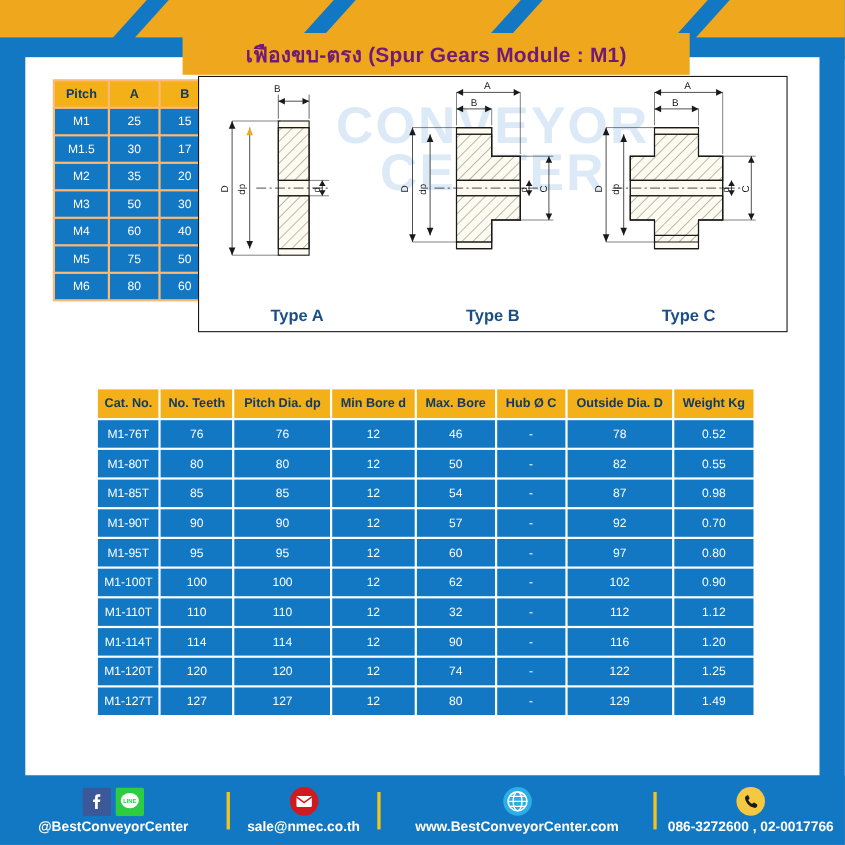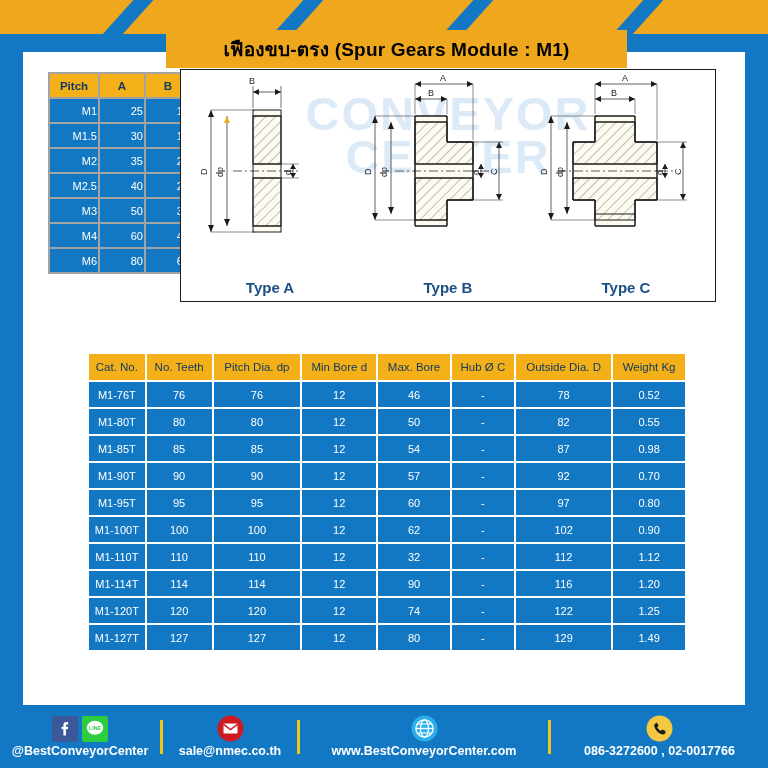--- a/index.html
+++ b/index.html
@@ -24,37 +24,37 @@
     background:#FFFFFF;
   }
 
   
   .title-bar{
     position:absolute;left:143px;top:-22px;width:461px;height:38px;
     background:#EFA81E;
     display:flex;align-items:center;justify-content:center;
   }
   .title-bar span{
-    color:#000000;font-size:19px;font-weight:bold;letter-spacing:.2px;
+    color:#701a75;font-size:19px;font-weight:bold;letter-spacing:.2px;
     white-space:nowrap;
   }
 
   
   .pitch-table{
     position:absolute;left:25px;top:20px;border-collapse:separate;
-    border-spacing:2px;background:#a3a3a3;
+    border-spacing:2px;background:#fdba74;
   }
   .pitch-table th{
     background:#F3B018;color:#123A63;font-size:11.5px;font-weight:bold;
     width:42px;height:21px;text-align:center;
   }
   .pitch-table th.w1{width:46px;}
   .pitch-table td{
     background:#1378C4;color:#FFFFFF;font-size:11px;
-    height:21px;text-align:right;
+    height:21px;text-align:center;
   }
 
   
   .diagram-panel{
     position:absolute;left:157px;top:17px;width:534px;height:231px;
     border:1.3px solid #1a1a1a;background:#FFFFFF;overflow:hidden;
   }
   .watermark{
     position:absolute;left:0;top:22px;width:534px;
     text-align:center;font-size:47px;font-weight:bold;line-height:.92;
@@ -65,21 +65,21 @@
   .dlabel{
     position:absolute;bottom:5px;left:0;width:100%;text-align:center;
     color:#1A4F86;font-size:15px;font-weight:bold;margin-top:24px;
   }
   .dsvg{position:absolute;left:0;top:2px;width:100%;height:190px;}
 
   
   .spec-wrap{position:absolute;left:64px;top:300px;width:600px;}
   .spec-table{border-collapse:separate;border-spacing:2px;width:600px;}
   .spec-table th{
-    background:#F3B018;color:#123A63;font-weight:normal;font-size:11.5px;
+    background:#F3B018;color:#123A63;font-weight:bold;font-size:11.5px;
     height:24px;text-align:center;white-space:nowrap;
   }
   .spec-table td{
     background:#1378C4;color:#FFFFFF;font-size:11px;height:23px;text-align:center;
   }
 
   
   .footer{
     position:absolute;left:0;top:705px;width:768px;height:63px;
     background:#1378C4;display:flex;align-items:center;
@@ -128,33 +128,33 @@
             <td>M1.5</td>
             <td>30</td>
             <td>17</td>
           </tr>
         <tr>
             <td>M2</td>
             <td>35</td>
             <td>20</td>
           </tr>
         <tr>
-            <td>M2.5</td>
-            <td>40</td>
-            <td>25</td>
-          </tr>
-        <tr>
             <td>M3</td>
             <td>50</td>
             <td>30</td>
           </tr>
         <tr>
             <td>M4</td>
             <td>60</td>
             <td>40</td>
+          </tr>
+        <tr>
+            <td>M5</td>
+            <td>75</td>
+            <td>50</td>
           </tr>
         <tr>
             <td>M6</td>
             <td>80</td>
             <td>60</td>
           </tr>
       </tbody>
     </table>
 
     <div class="diagram-panel">
@@ -450,21 +450,21 @@
               <td>1.49</td>
             </tr>
         </tbody>
       </table>
     </div>
 
   </div>
 
   <div class="footer">
 
-    <div class="fitem" style="width:160px">
+    <div class="fitem" style="width:206px">
       <div class="ficons">
         <span>
           <svg class="ic" width="26" height="26" viewBox="0 0 26 26">
             <rect width="26" height="26" rx="2" fill="#3B5998"></rect>
             <path d="M16.2 8.4h-1.6c-.4 0-.7.3-.7.8v1.6h2.3l-.3 2.4h-2v6.2h-2.5v-6.2H9.6v-2.4h1.8V8.9c0-1.8 1.1-2.9 2.8-2.9h2z" fill="#fff"></path>
           </svg>
         </span>
         <span>
           <svg class="ic" width="26" height="26" viewBox="0 0 26 26">
             <rect width="26" height="26" rx="2" fill="#2ECC41"></rect>

